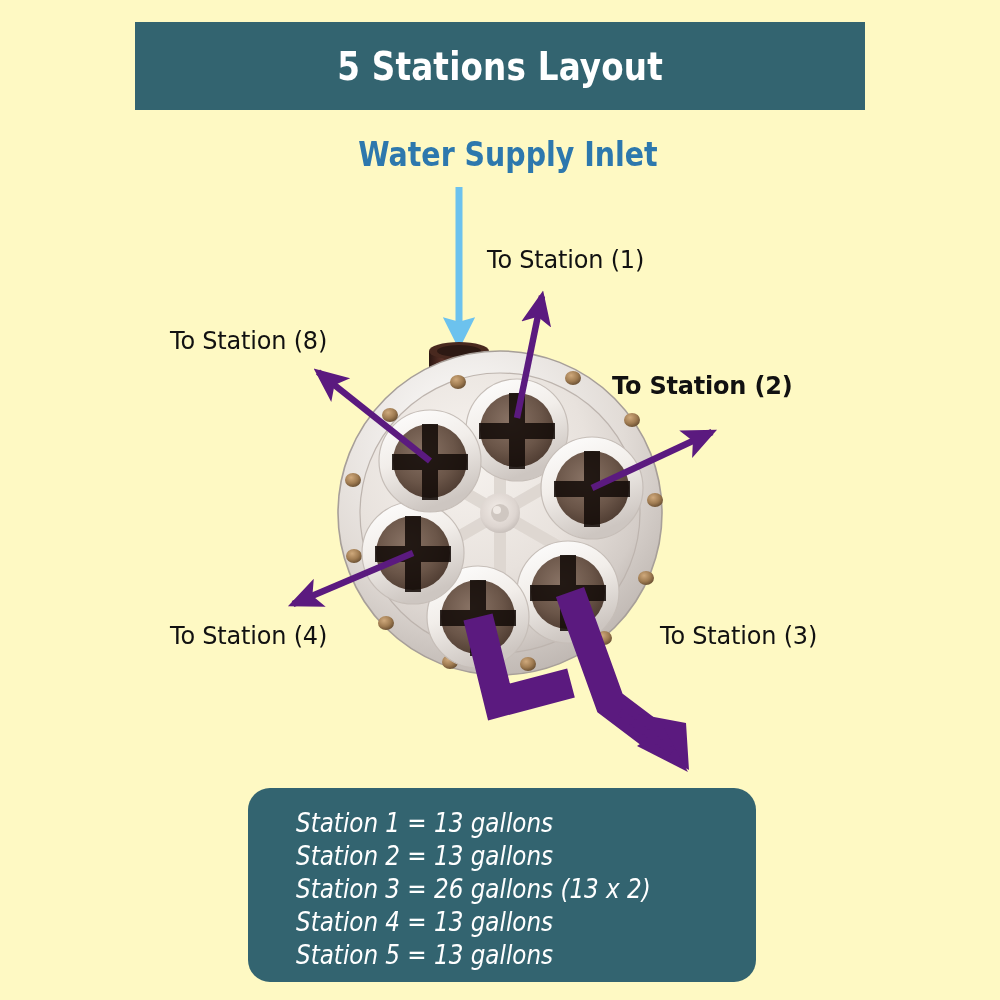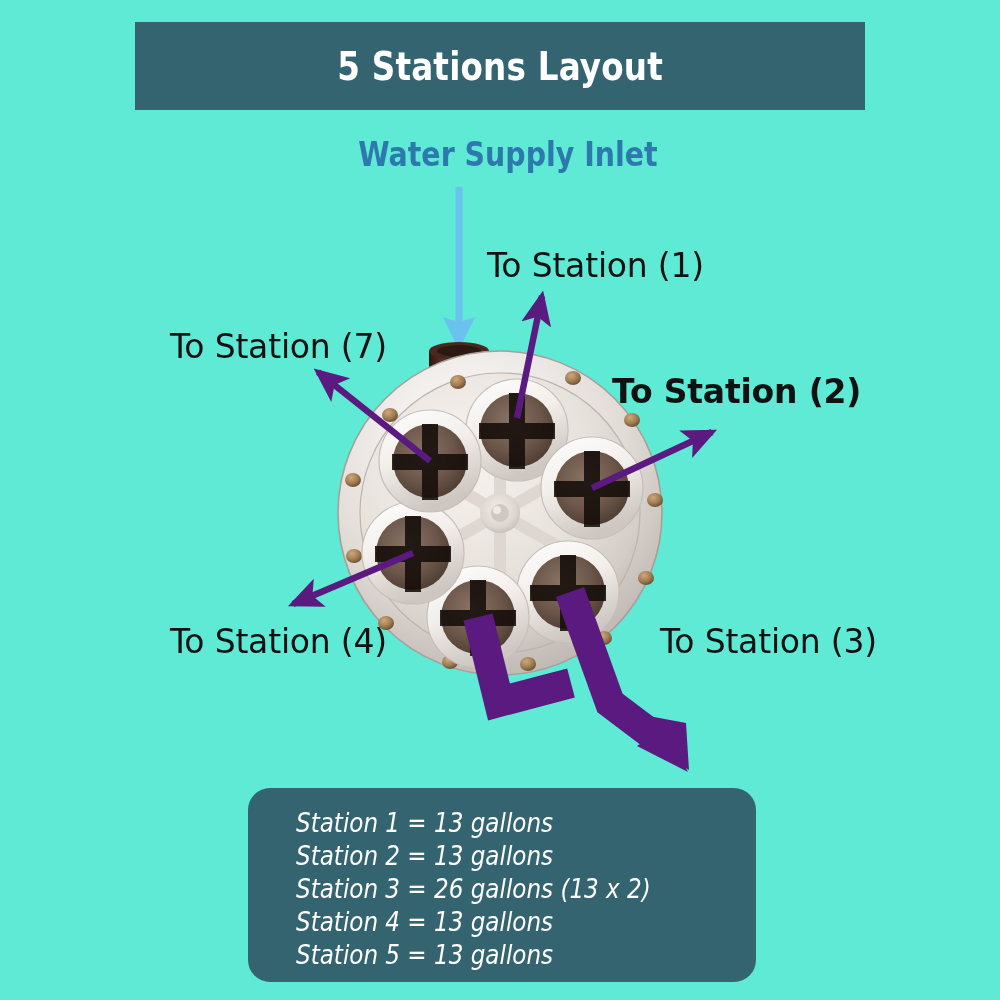--- a/index.html
+++ b/index.html
@@ -1,36 +1,36 @@
 <!DOCTYPE html>
 <html><head>
 <meta charset="utf-8">
 <title>5 Stations Layout</title>
 <style>
   html,body{margin:0;padding:0;background:#ffffff;}
   body{width:1000px;height:1000px;position:relative;overflow:hidden;
        font-family:"DejaVu Sans","Liberation Sans",sans-serif;}
 
-  #page{position:absolute;left:0;top:0;width:1000px;height:1000px;background:#5eead4;}
+  #page{position:absolute;left:0;top:0;width:1000px;height:1000px;background:#fef9c3;}
 
   
   .title-bar{position:absolute;left:135px;top:22px;width:730px;height:88px;
              background:#336470;display:flex;align-items:center;justify-content:center;}
   .title-bar .title-text{color:#ffffff;font-size:39px;font-weight:bold;
              letter-spacing:.2px;font-family:"DejaVu Sans Condensed","DejaVu Sans","Liberation Sans",sans-serif;
              transform:scaleX(.93);}
 
   
   .inlet-label{position:absolute;left:338px;top:134px;width:340px;
                color:#2d78ad;font-size:34px;font-weight:bold;text-align:center;
                font-family:"DejaVu Sans Condensed","DejaVu Sans","Liberation Sans",sans-serif;
                transform:scaleX(.93);transform-origin:center top;white-space:nowrap;}
 
   
-  .stn-label{position:absolute;color:#111111;font-size:33px;white-space:nowrap;
+  .stn-label{position:absolute;color:#111111;font-size:24px;white-space:nowrap;
              font-family:"DejaVu Sans","Liberation Sans",sans-serif;font-weight:400;
              letter-spacing:-.2px;}
   #lbl-1{left:487px;top:246px;}
   #lbl-2{left:612px;top:372px;font-weight:bold;}
   #lbl-3{left:660px;top:622px;text-align:right;}
   #lbl-4{left:170px;top:622px;}
   #lbl-5{left:170px;top:327px;}
 
   
   #art{position:absolute;left:0;top:0;width:1000px;height:1000px;}
@@ -51,21 +51,21 @@
   <div class="title-bar">
     <div class="title-text">5 Stations Layout</div>
   </div>
 
   <div class="inlet-label">Water Supply Inlet</div>
 
   <div class="stn-label" id="lbl-1">To Station (1)</div>
   <div class="stn-label" id="lbl-2">To Station (2)</div>
   <div class="stn-label" id="lbl-3">To Station (3)</div>
   <div class="stn-label" id="lbl-4">To Station (4)</div>
-  <div class="stn-label" id="lbl-5">To Station (7)</div>
+  <div class="stn-label" id="lbl-5">To Station (8)</div>
 
   <svg id="art" viewBox="0 0 1000 1000">
     <defs>
 
       <radialGradient id="bodyGrad" cx="38%" cy="30%" r="78%">
         <stop offset="0%" stop-color="#f7f3ef"></stop>
         <stop offset="55%" stop-color="#e8e2dd"></stop>
         <stop offset="85%" stop-color="#d3ccc7"></stop>
         <stop offset="100%" stop-color="#bdb5b0"></stop>
       </radialGradient>

